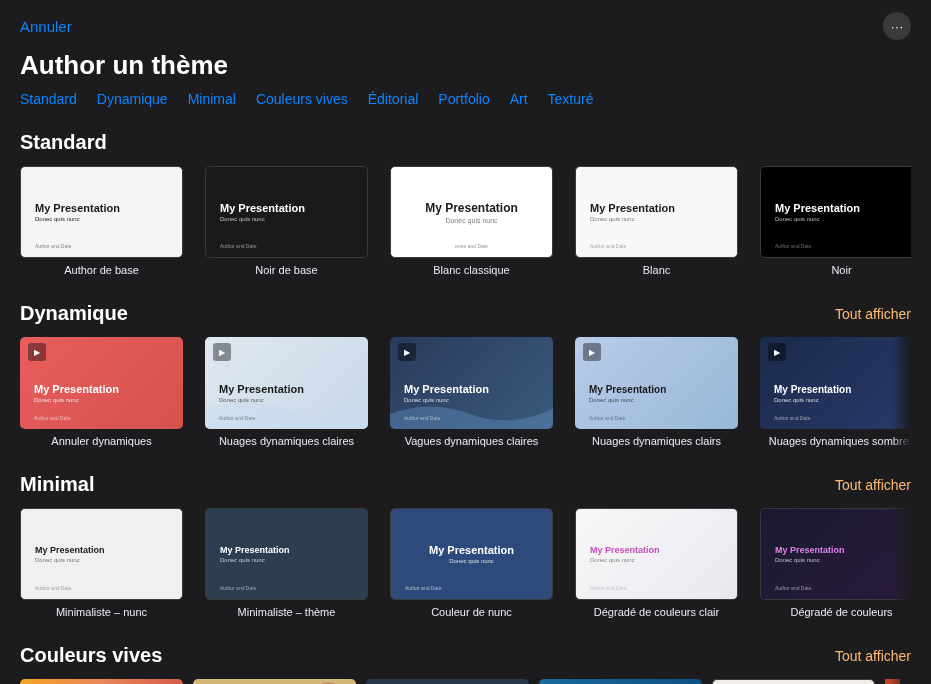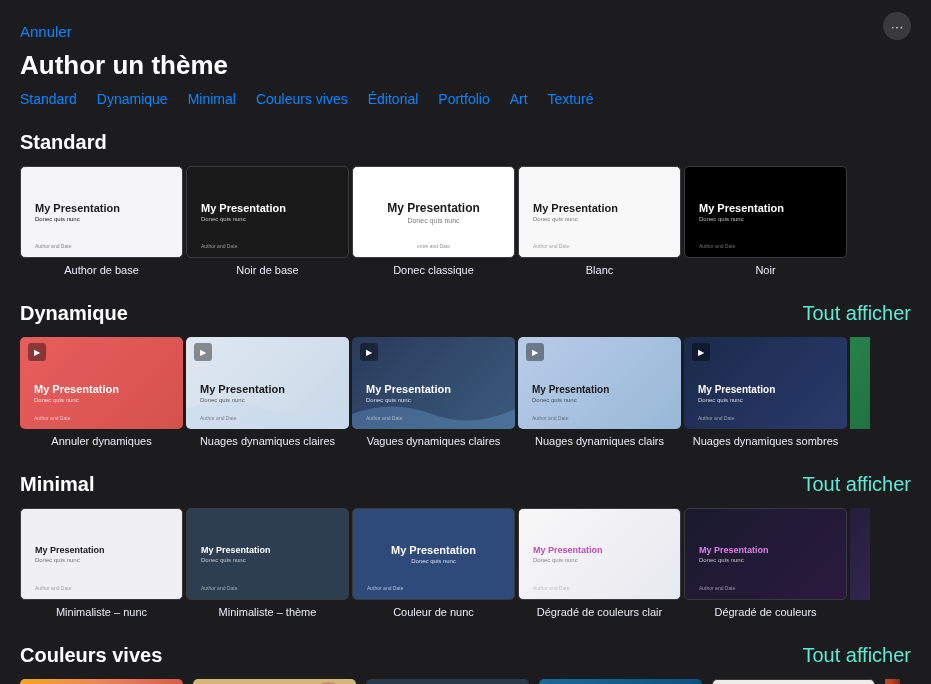--- a/index.html
+++ b/index.html
@@ -7,21 +7,21 @@
       background: #1c1c1e;
       color: #fff;
       font-family: -apple-system, BlinkMacSystemFont, 'SF Pro Display', 'Helvetica Neue', sans-serif;
       width: 931px;
       min-height: 684px;
       overflow-x: hidden;
     }
     .top-bar {
       display: flex;
       justify-content: space-between;
-      align-items: flex-end;
+      align-items: center;
       padding: 12px 20px 6px;
     }
     .annuler-btn {
       color: #0a84ff;
       font-size: 15px;
       cursor: pointer;
       background: none;
       border: none;
       font-family: inherit;
     }
@@ -61,27 +61,27 @@
       display: flex;
       justify-content: space-between;
       align-items: center;
       margin-bottom: 12px;
     }
     .section-title {
       font-size: 20px;
       font-weight: 700;
     }
     .tout-afficher {
-      color: #5eead4;
-      font-size: 20px;
+      color: #fdba74;
+      font-size: 14px;
       cursor: pointer;
     }
     .themes-row {
       display: flex;
-      gap: 3px;
+      gap: 22px;
       overflow: hidden;
     }
     .theme-item {
       display: flex;
       flex-direction: column;
       align-items: center;
       cursor: pointer;
       flex-shrink: 0;
     }
     .theme-preview {
@@ -281,21 +281,21 @@
     </div>
 
     <div class="theme-item">
       <div class="theme-preview blanc-classique">
         <div class="theme-inner" style="align-items:center;">
           <div class="theme-main-title dark-text" style="font-size:12px;">My Presentation</div>
           <div class="theme-subtitle dark-text" style="font-size:7px; opacity:0.6;">Donec quis nunc</div>
           <div class="theme-author dark-text" style="left:50%; transform:translateX(-50%); opacity:0.5; font-size:5px;">entre and Date</div>
         </div>
       </div>
-      <span class="theme-label">Donec classique</span>
+      <span class="theme-label">Blanc classique</span>
     </div>
 
     <div class="theme-item">
       <div class="theme-preview blanc">
         <div class="theme-inner">
           <div class="theme-main-title dark-text">My Presentation</div>
           <div class="theme-subtitle dark-text" style="opacity:0.6;">Donec quis nunc</div>
           <div class="theme-author dark-text" style="opacity:0.4;">Author and Date</div>
         </div>
       </div>

